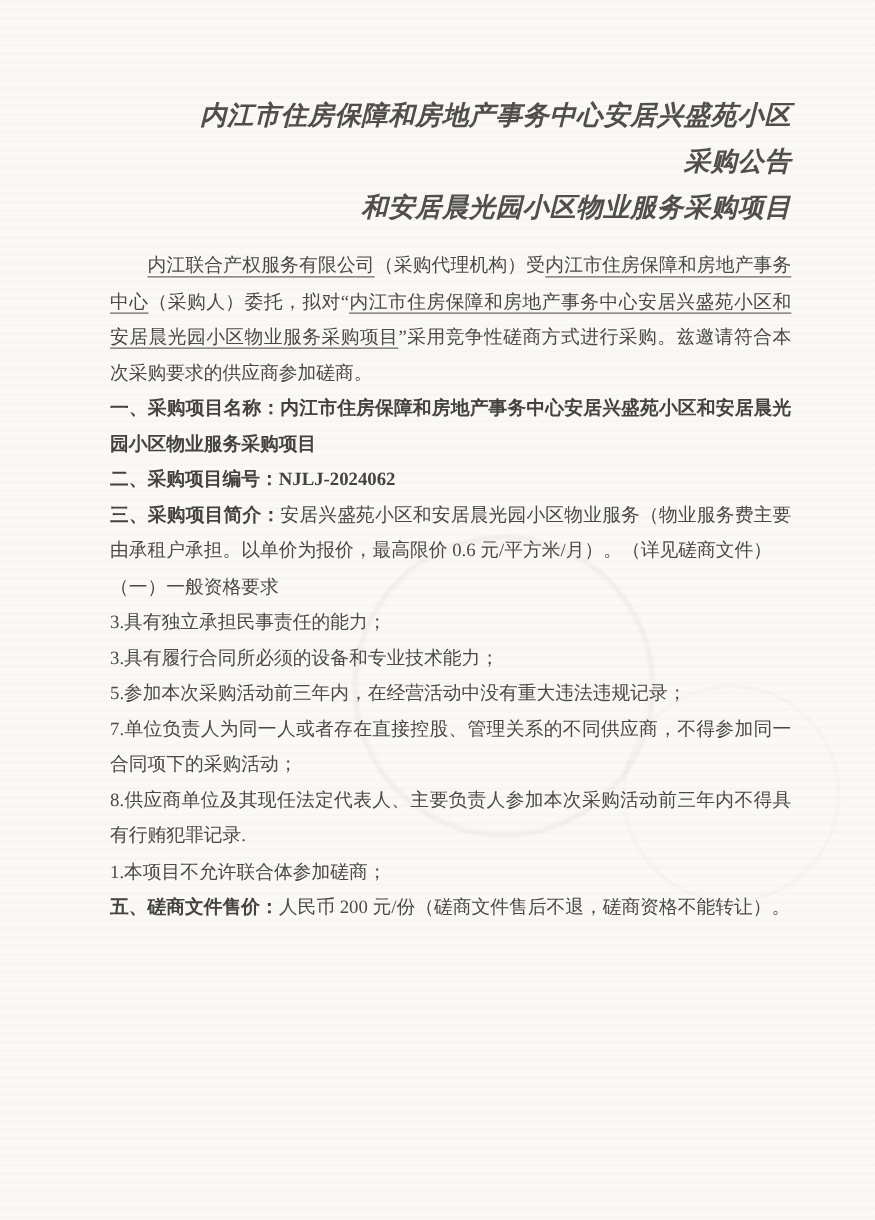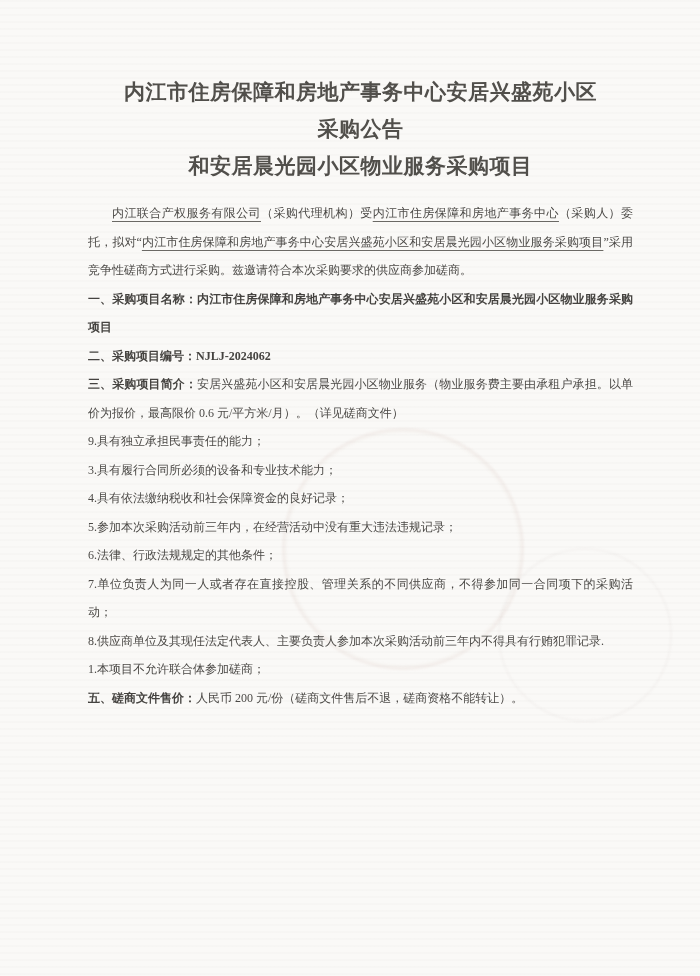--- a/index.html
+++ b/index.html
@@ -25,31 +25,32 @@
   }
   .seal.small{
     left:498px;top:548px;width:170px;height:170px;
     border:2px solid rgba(150,140,130,0.06);
     filter:blur(1px);
   }
   .doc{
     position:absolute;left:88px;top:74px;width:545px;
   }
   .title{
-    text-align:center;
+    text-align:right;
     font-weight:700;
     font-size:21px;
     letter-spacing:0.5px;
     color:#514f4b;
     line-height:37px;
     margin:0 0 14px 0;
+    font-style:italic;
   }
   .title div{white-space:nowrap;}
   .body{
-    font-size:12px;
+    font-size:15px;
     line-height:28.5px;
     text-align:justify;
   }
   .body p{margin:0;}
   .intro{text-indent:2em;}
   .u{
     text-decoration:underline;
     text-underline-offset:4px;
     text-decoration-thickness:1px;
     text-decoration-color:#6b6965;
@@ -77,25 +78,24 @@
 
       <p class="intro"><span class="u">内江联合产权服务有限公司</span><span>（采购代理机构）受</span><span class="u">内江市住房保障和房地产事务中心</span><span>（采购人）委托，拟对“</span><span class="u">内江市住房保障和房地产事务中心安居兴盛苑小区和安居晨光园小区物业服务采购项目</span><span>”采用竞争性磋商方式进行采购。兹邀请符合本次采购要求的供应商参加磋商。</span></p>
 
       <p><span class="lbl">一、采购项目名称：</span><span class="b">内江市住房保障和房地产事务中心安居兴盛苑小区和安居晨光园小区物业服务采购项目</span></p>
 
       <p><span class="lbl">二、采购项目编号：</span><span class="b">NJLJ-2024062</span></p>
 
       <p><span class="lbl">三、采购项目简介：</span><span>安居兴盛苑小区和安居晨光园小区物业服务（物业服务费主要由承租户承担。以单价为报价，最高限价 0.6 元/平方米/月）。（详见磋商文件）</span></p>
 
 
-      <p><span>9.具有独立承担民事责任的能力；</span></p>
+      <p><span>（一）一般资格要求</span></p>
+      <p><span>3.具有独立承担民事责任的能力；</span></p>
       <p><span>3.具有履行合同所必须的设备和专业技术能力；</span></p>
-      <p><span>4.具有依法缴纳税收和社会保障资金的良好记录；</span></p>
       <p><span>5.参加本次采购活动前三年内，在经营活动中没有重大违法违规记录；</span></p>
-      <p><span>6.法律、行政法规规定的其他条件；</span></p>
       <p><span>7.单位负责人为同一人或者存在直接控股、管理关系的不同供应商，不得参加同一合同项下的采购活动；</span></p>
       <p><span>8.供应商单位及其现任法定代表人、主要负责人参加本次采购活动前三年内不得具有行贿犯罪记录.</span></p>
       <p><span>1.本项目不允许联合体参加磋商；</span></p>
 
       <p><span class="lbl">五、磋商文件售价：</span><span>人民币 200 元/份（磋商文件售后不退，磋商资格不能转让）。</span></p>
 
     </div>
   </div>
 </div>
 

